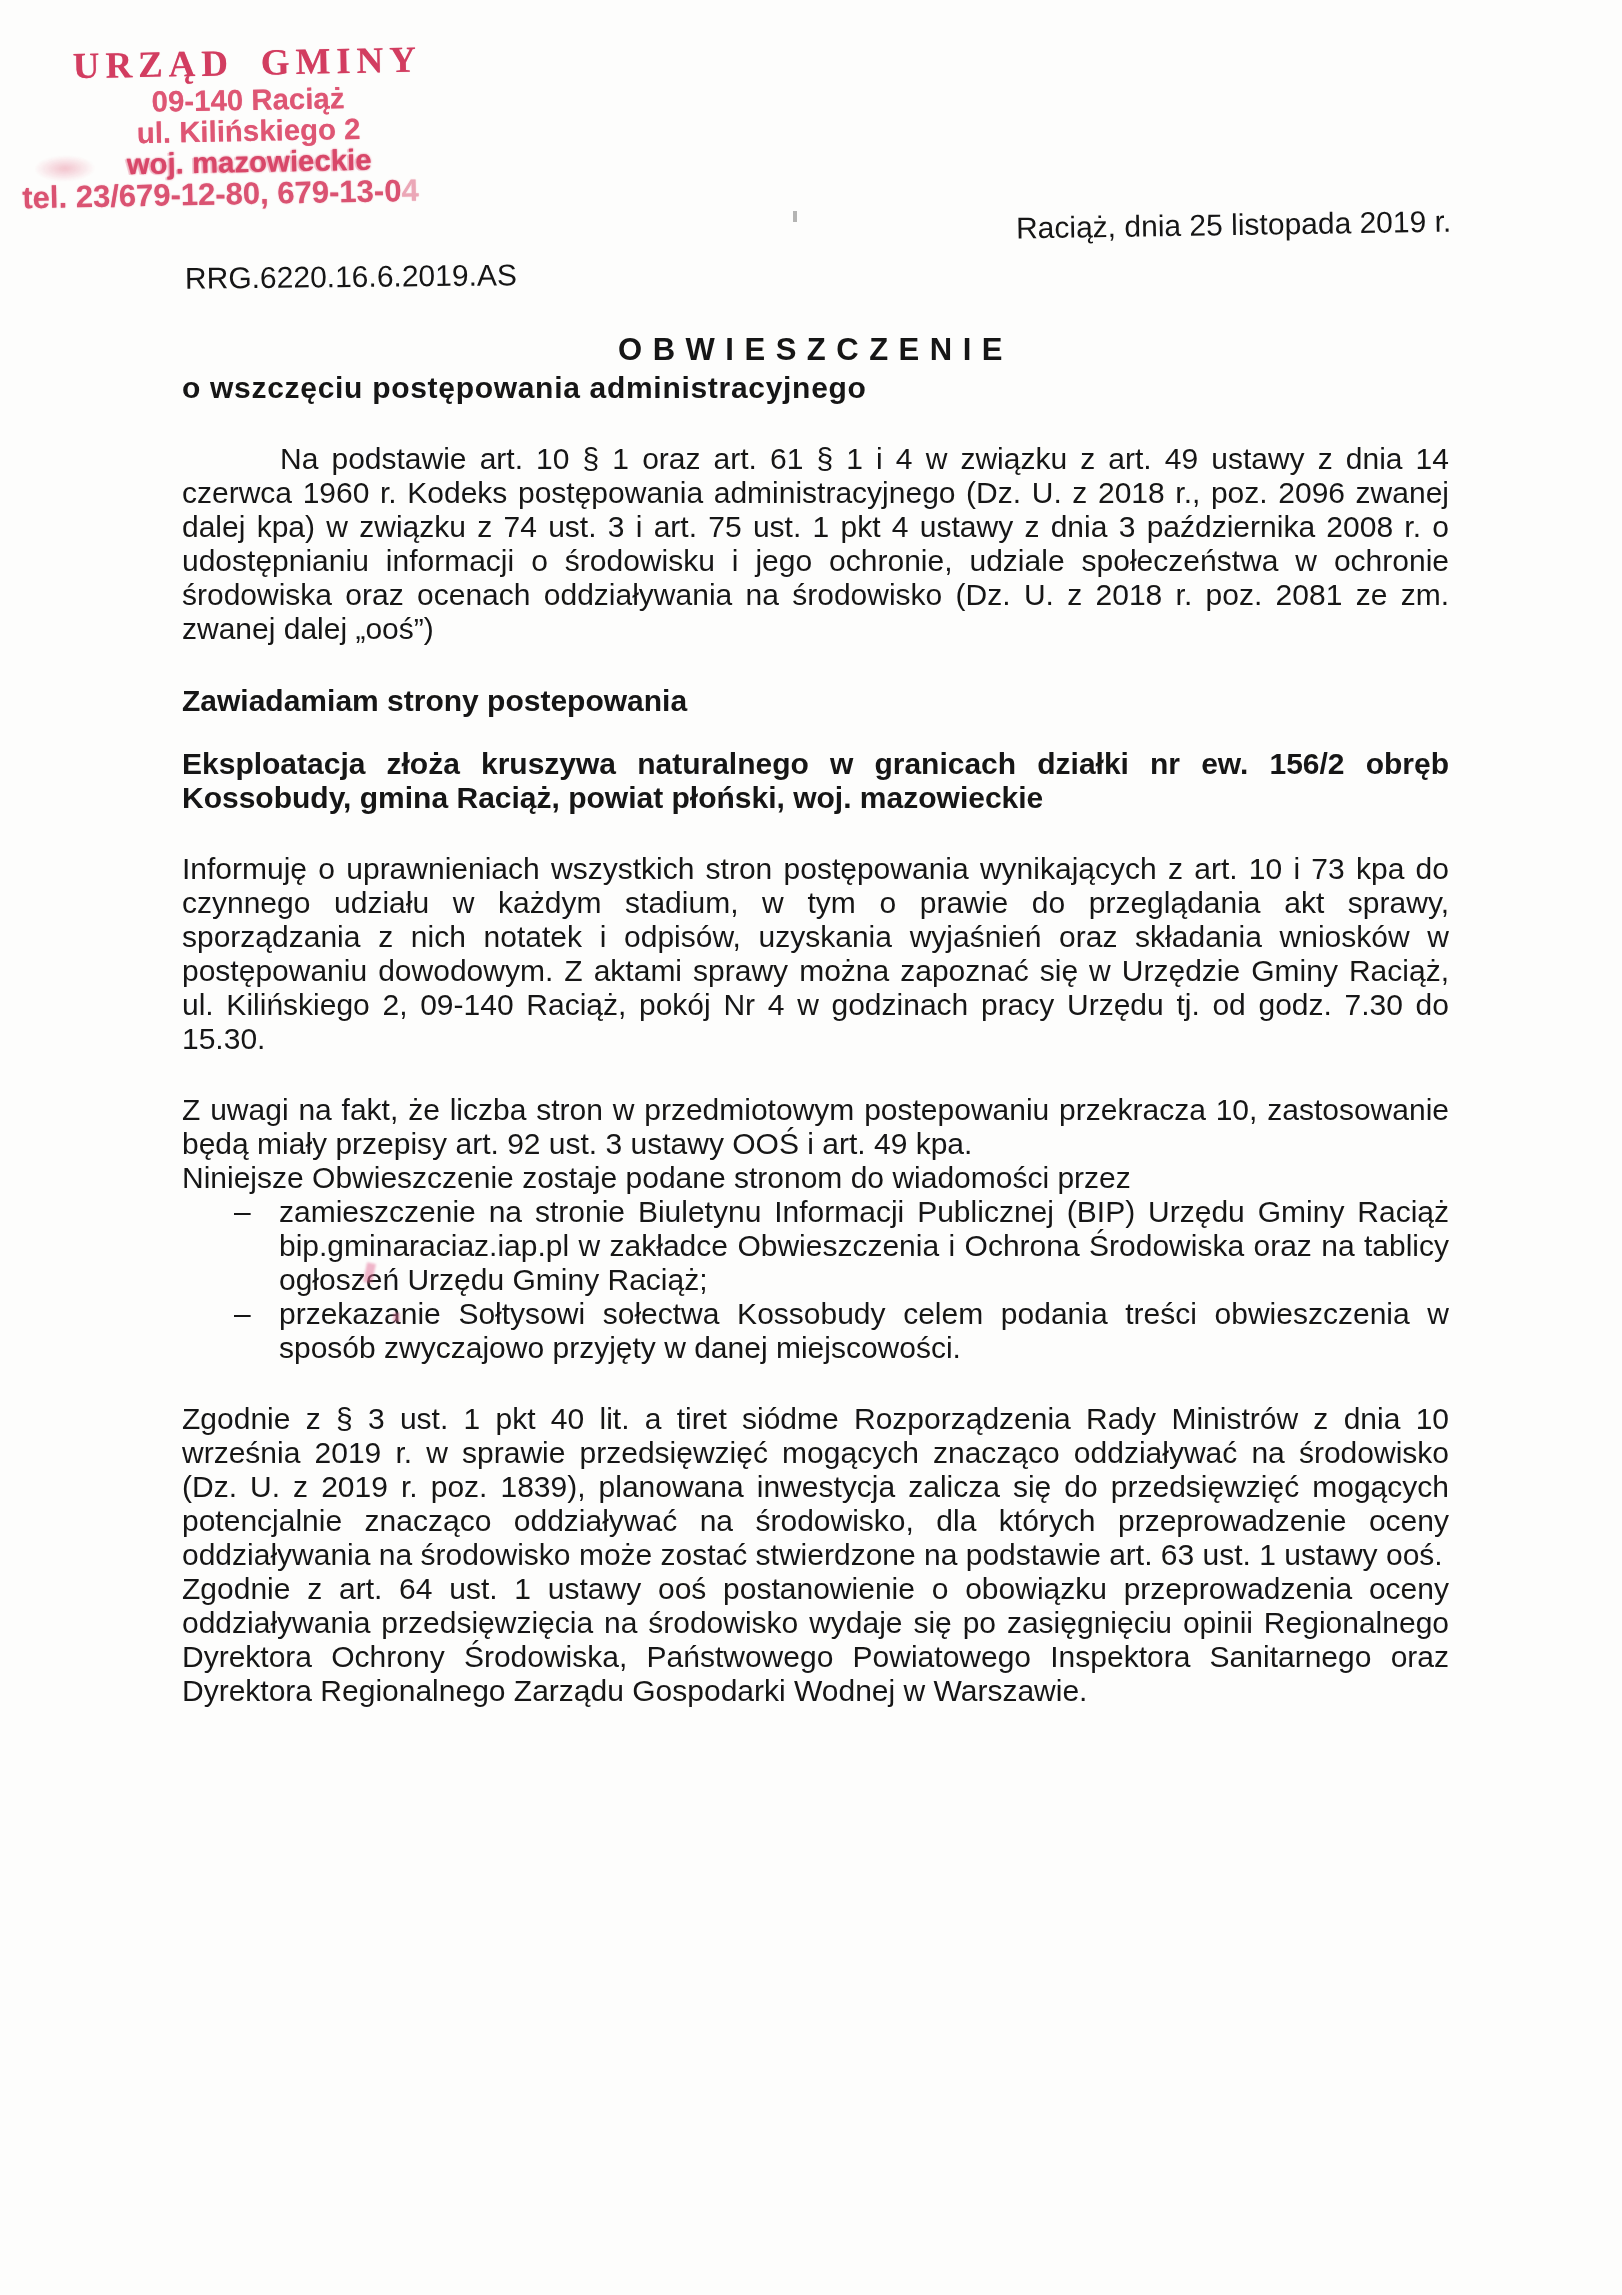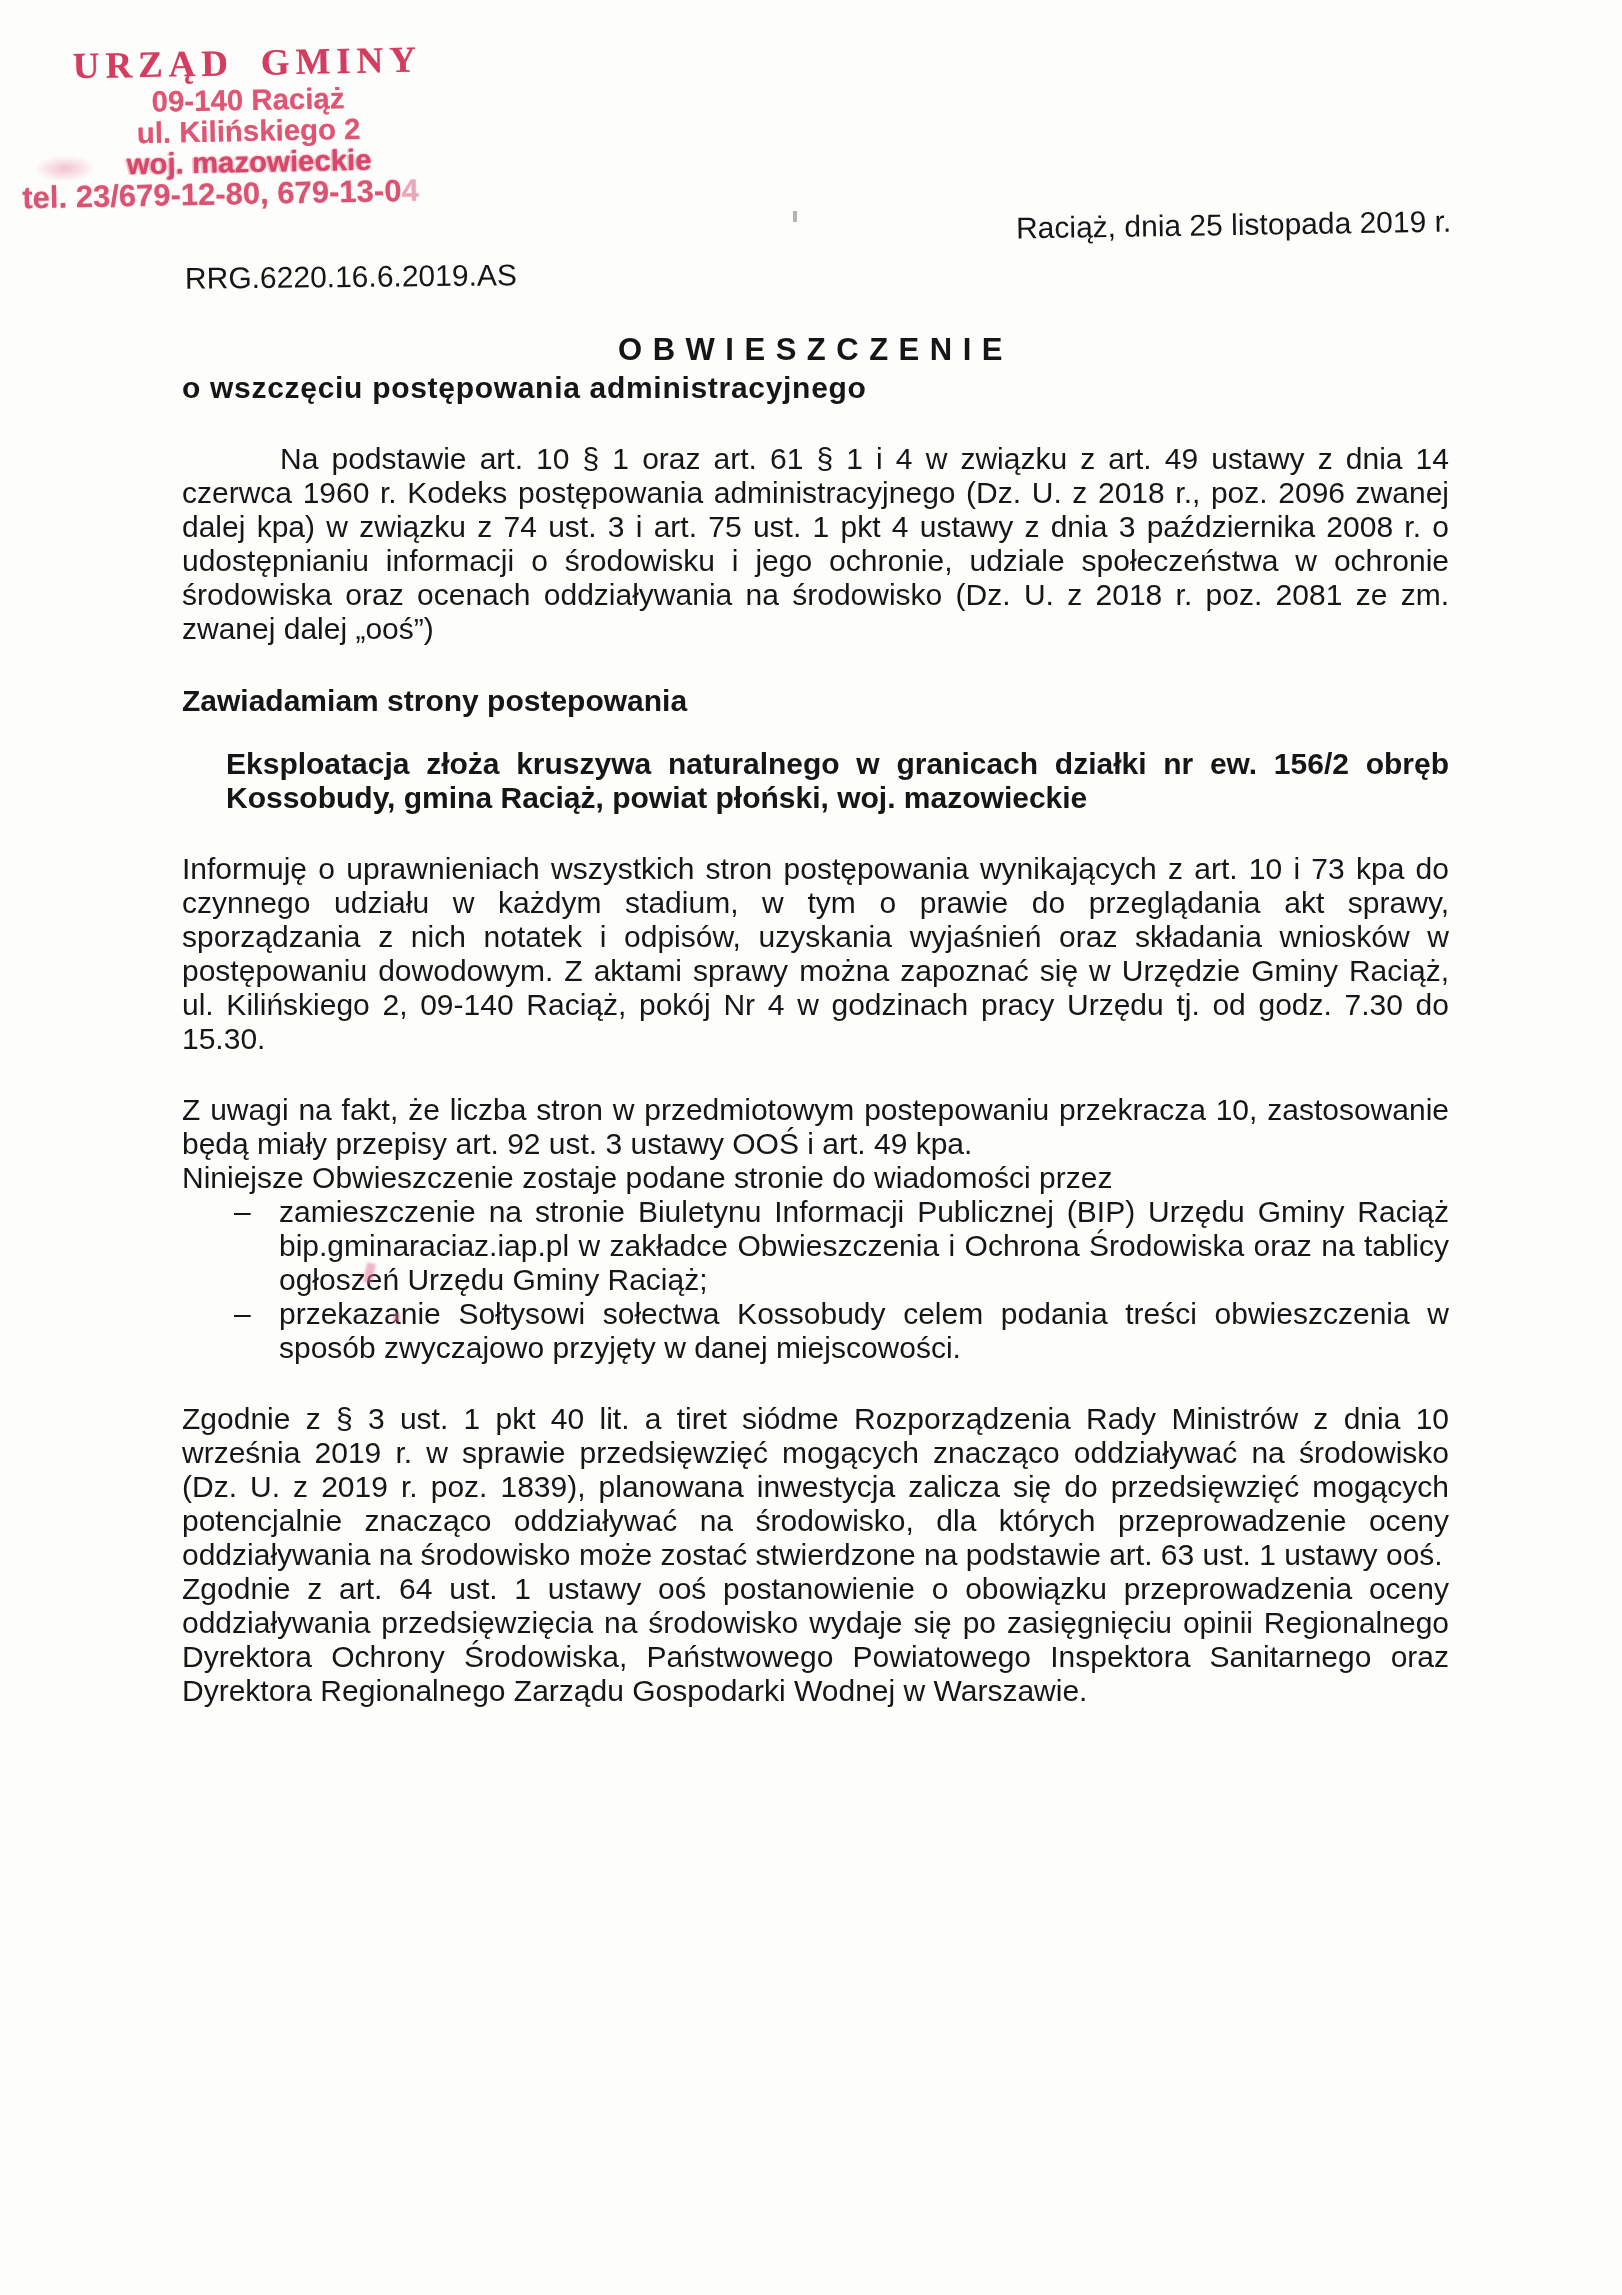--- a/index.html
+++ b/index.html
@@ -66,21 +66,21 @@
   .subtitle{
     margin:2.6px 0 0 0;text-align:left;
     font-size:30px;font-weight:700;letter-spacing:0.7px;line-height:35px;
   }
   .section-heading{
     margin:38px 0 0 0;
     font-size:30px;font-weight:700;line-height:34px;
   }
   p{margin:0;font-size:30px;line-height:34px;text-align:justify;}
   .mt{margin-top:37px;}
-  .mt-sm{margin-top:29px;margin-left:44px;}
+  .mt-sm{margin-top:29px;}
   .indent{text-indent:98px;}
   .bold{font-weight:700;}
   ul.dash-list{margin:0;padding:0;list-style:none;}
   ul.dash-list li{
     position:relative;margin:0;padding-left:97px;
     font-size:30px;line-height:34px;text-align:justify;
   }
   ul.dash-list .marker{position:absolute;left:52px;top:0;}
   
   .artifact-pink-1{
@@ -123,21 +123,21 @@
     <h3 class="section-heading">Zawiadamiam strony postepowania</h3>
 
 
     <p class="mt-sm bold">Eksploatacja złoża kruszywa naturalnego w granicach działki nr ew. 156/2 obręb Kossobudy, gmina Raciąż, powiat płoński, woj. mazowieckie</p>
 
 
     <p class="mt">Informuję o uprawnieniach wszystkich stron postępowania wynikających z art. 10 i 73 kpa do czynnego udziału w każdym stadium, w tym o prawie do przeglądania akt sprawy, sporządzania z nich notatek i odpisów, uzyskania wyjaśnień oraz składania wniosków w postępowaniu dowodowym. Z aktami sprawy można zapoznać się w Urzędzie Gminy Raciąż, ul. Kilińskiego 2, 09-140 Raciąż, pokój Nr 4 w godzinach pracy Urzędu tj. od godz. 7.30 do 15.30.</p>
 
     <div class="mt">
       <p>Z uwagi na fakt, że liczba stron w przedmiotowym postepowaniu przekracza 10, zastosowanie będą miały przepisy art. 92 ust. 3 ustawy OOŚ i art. 49 kpa.</p>
-      <p>Niniejsze Obwieszczenie zostaje podane stronie do wiadomości przez</p>
+      <p>Niniejsze Obwieszczenie zostaje podane stronom do wiadomości przez</p>
       <ul class="dash-list">
         <li><span class="marker">–</span><span>zamieszczenie na stronie Biuletynu Informacji Publicznej (BIP) Urzędu Gminy Raciąż bip.gminaraciaz.iap.pl w zakładce Obwieszczenia i Ochrona Środowiska oraz na tablicy ogłoszeń Urzędu Gminy Raciąż;</span></li>
         <li><span class="marker">–</span><span>przekazanie Sołtysowi sołectwa Kossobudy celem podania treści obwieszczenia w sposób zwyczajowo przyjęty w danej miejscowości.</span></li>
       </ul>
     </div>
 
 
     <div class="mt">
       <p>Zgodnie z § 3 ust. 1 pkt 40 lit. a tiret siódme Rozporządzenia Rady Ministrów z dnia 10 września 2019 r. w sprawie przedsięwzięć mogących znacząco oddziaływać na środowisko (Dz. U. z 2019 r. poz. 1839), planowana inwestycja zalicza się do przedsięwzięć mogących potencjalnie znacząco oddziaływać na środowisko, dla których przeprowadzenie oceny oddziaływania na środowisko może zostać stwierdzone na podstawie art. 63 ust. 1 ustawy ooś.</p>
       <p>Zgodnie z art. 64 ust. 1 ustawy ooś postanowienie o obowiązku przeprowadzenia oceny oddziaływania przedsięwzięcia na środowisko wydaje się po zasięgnięciu opinii Regionalnego Dyrektora Ochrony Środowiska, Państwowego Powiatowego Inspektora Sanitarnego oraz Dyrektora Regionalnego Zarządu Gospodarki Wodnej w Warszawie.</p>

